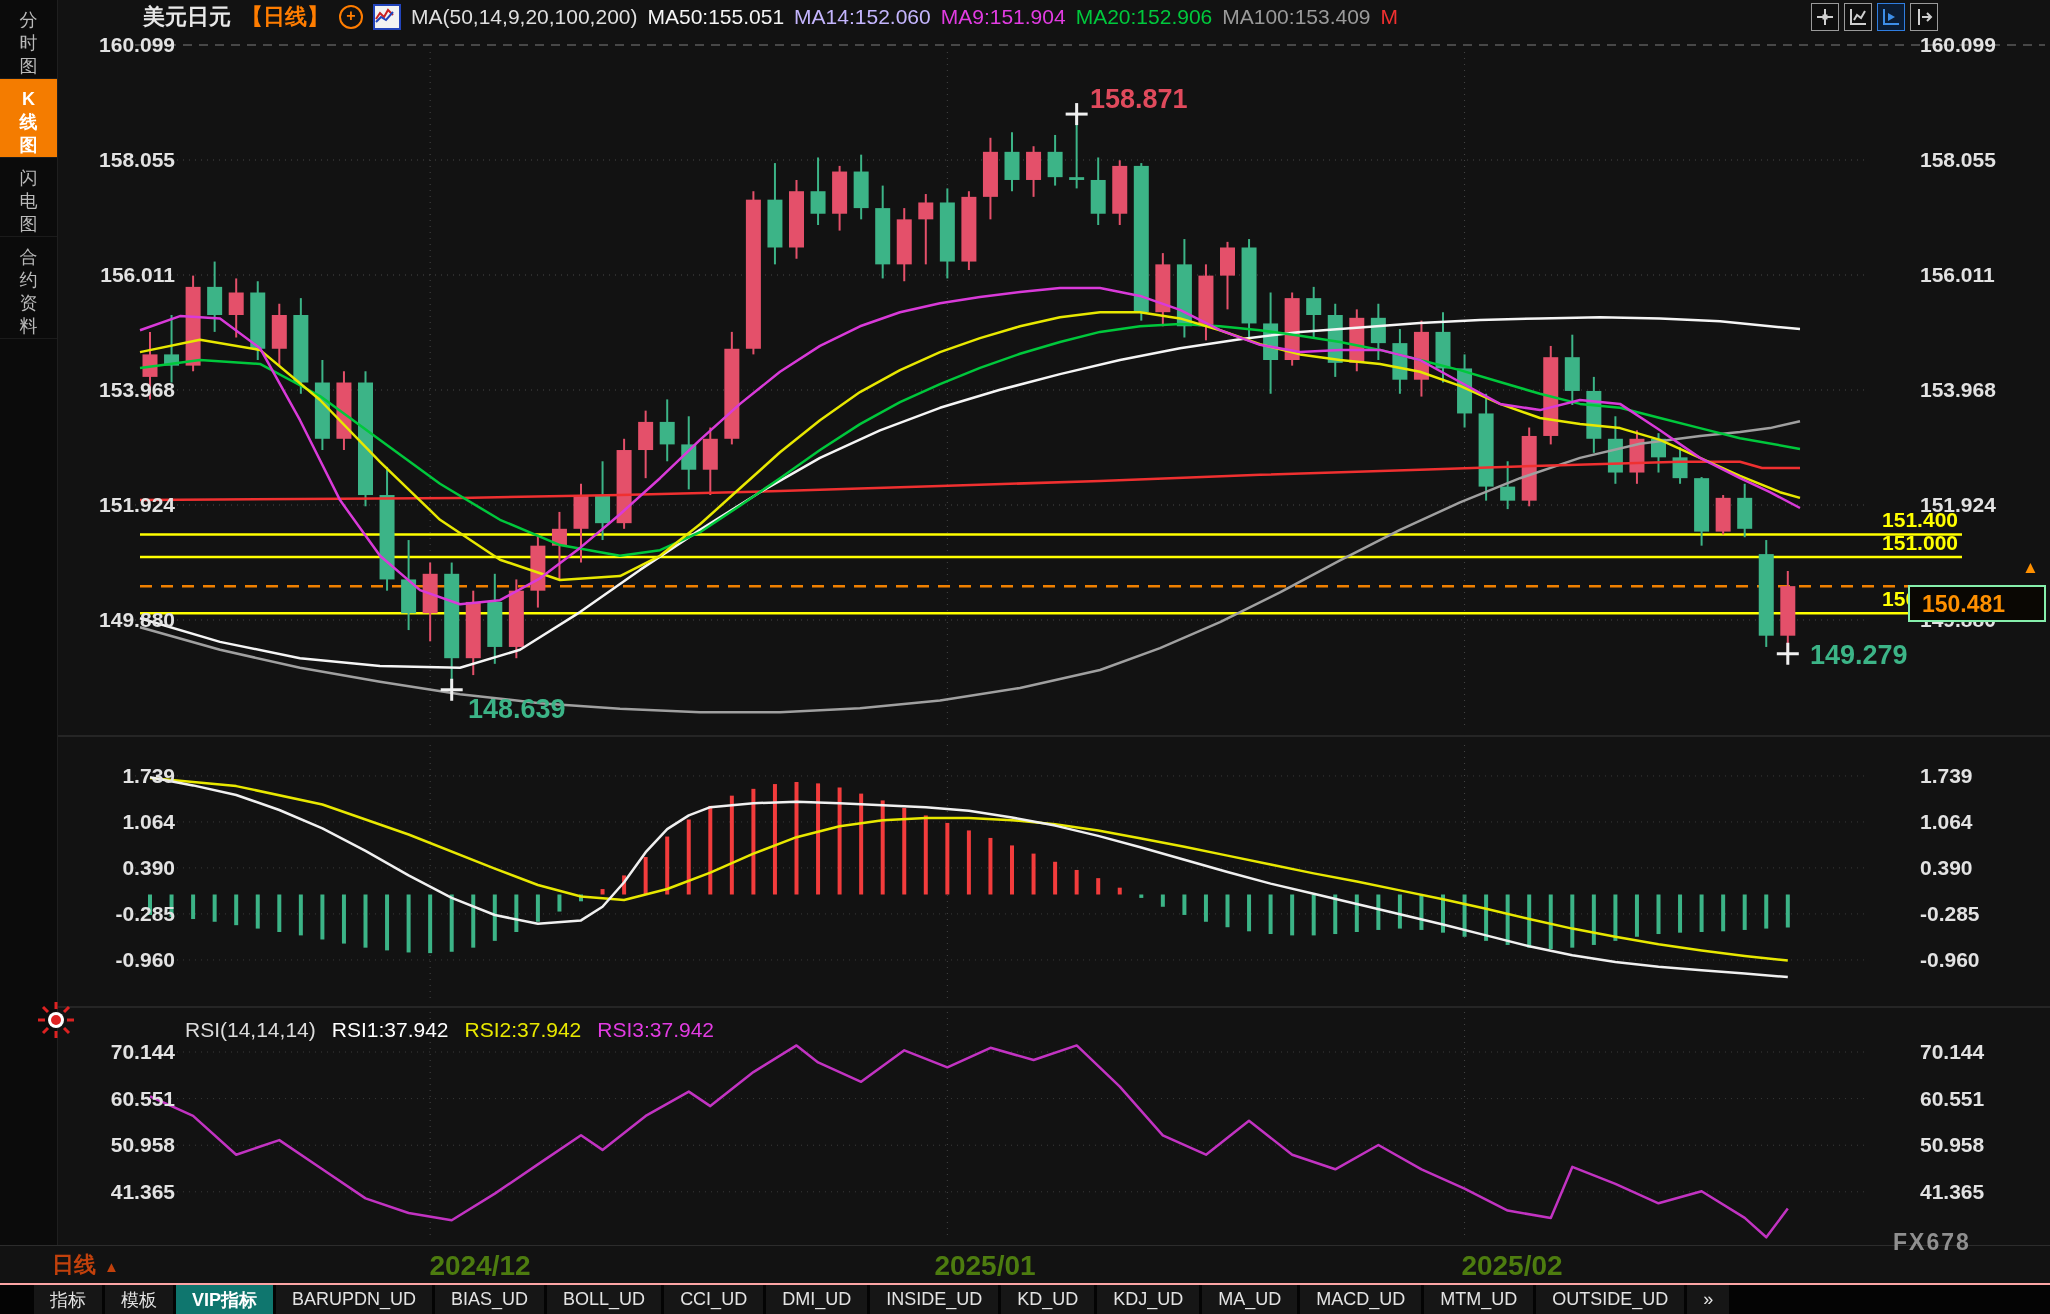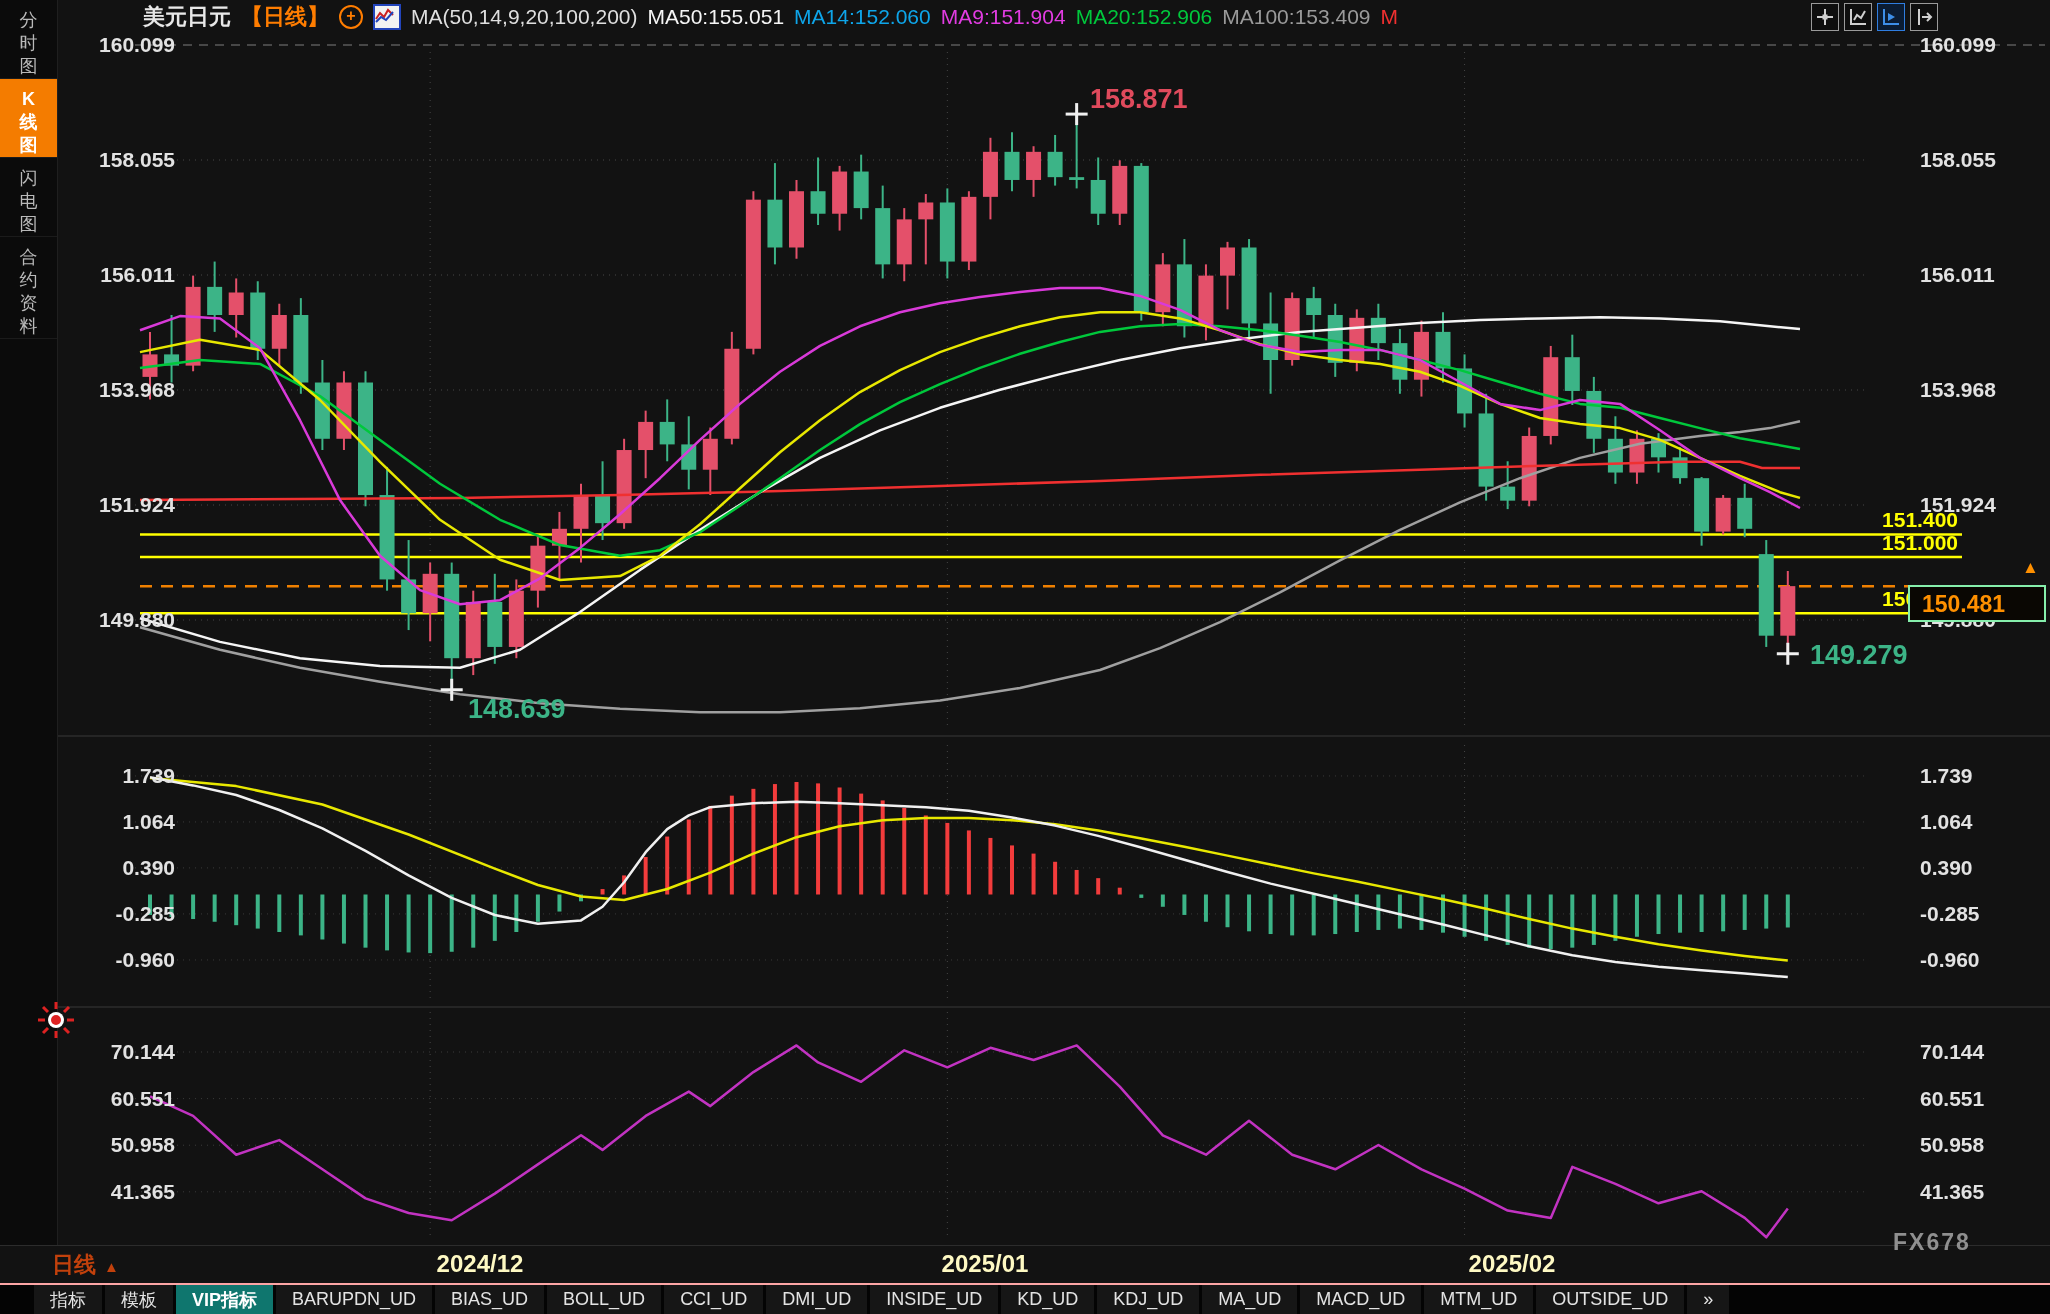--- a/index.html
+++ b/index.html
@@ -41,21 +41,21 @@
   .anno.green{color:#3cb487;}
   .ylbl{font-size:21px;font-weight:bold;color:#ffff00;width:150px;text-align:right;}
   
   #price-box{left:1908px;top:585px;width:138px;height:37px;border:2px solid #86efac;background:#0a0703;
      color:#ff9000;font-size:23px;font-weight:bold;line-height:35px;padding-left:12px;box-sizing:border-box;}
   #price-arrow{left:2022px;top:558px;color:#ff9000;font-size:17px;}
   
   #period-row{left:0;top:1245px;width:2050px;height:38px;background:#121212;border-top:1px solid #2c2c2c;}
   #period-label{left:52px;top:1250px;font-size:22px;font-weight:bold;color:#c2410c;cursor:pointer;}
   #period-label span.arr{font-size:15px;margin-left:8px;}
-  .date-lbl{top:1250px;font-size:24px;font-weight:bold;color:#fef9c3;transform:translateX(-50%);}
+  .date-lbl{top:1250px;font-size:28px;font-weight:bold;color:#4d7c0f;transform:translateX(-50%);}
   #watermark{left:1893px;top:1229px;font-size:23px;font-weight:bold;color:#8f8f8f;letter-spacing:2px;}
   
   #tabbar{left:0;top:1283px;width:2050px;height:31px;background:#040404;border-top:2px solid #fca5a5;
           display:flex;align-items:stretch;padding-left:34px;box-sizing:border-box;}
   .btab{background:#161616;color:#e3e3e3;font-size:18px;display:flex;align-items:center;
         padding:0 16px;margin-right:3px;cursor:pointer;white-space:nowrap;}
   .btab.active{background:#0f766e;color:#fff;font-weight:bold;}
   svg{display:block;}
   #chart-svg{left:0;top:0;pointer-events:none;}
   #target-icon{left:36px;top:1000px;}
@@ -373,21 +373,21 @@
     <span class="p">【日线】</span>
     <span class="icon-circle-plus">+</span>
     <span class="mini-chart-icon">
       <svg width="20" height="18" viewBox="0 0 20 18">
         <polyline points="1,13 5,7 9,11 13,4 18,9" fill="none" stroke="#cc2222" stroke-width="2"></polyline>
         <polyline points="1,16 6,11 11,14 18,6" fill="none" stroke="#2244bb" stroke-width="2"></polyline>
       </svg>
     </span>
     <span class="ma" style="color:#dfdfdf">MA(50,14,9,20,100,200)</span>
     <span class="ma" style="color:#f5f5f5">MA50:155.051</span>
-    <span class="ma" style="color:#0ea5e9">MA14:152.060</span>
+    <span class="ma" style="color:#c4b5fd">MA14:152.060</span>
     <span class="ma" style="color:#e23ce2">MA9:151.904</span>
     <span class="ma" style="color:#00c83c">MA20:152.906</span>
     <span class="ma" style="color:#9a9a9a">MA100:153.409</span>
     <span class="ma" style="color:#f03030">M</span>
   </div>
 
   <div id="toolbar" class="abs">
       <div class="tb-btn">
         <svg width="18" height="18" viewBox="0 0 18 18">
           <g stroke="#cfcfcf" stroke-width="2">
@@ -451,20 +451,26 @@
       <div class="axlbl abs right" style="top: 1040px;">70.144</div>
       <div class="axlbl abs left" style="top: 1086.6px;">60.551</div>
       <div class="axlbl abs right" style="top: 1086.6px;">60.551</div>
       <div class="axlbl abs left" style="top: 1133.21px;">50.958</div>
       <div class="axlbl abs right" style="top: 1133.21px;">50.958</div>
       <div class="axlbl abs left" style="top: 1179.81px;">41.365</div>
       <div class="axlbl abs right" style="top: 1179.81px;">41.365</div>
     </div>
 
 
+  <div class="pane-title abs" style="left:185px;top:1018px;">
+    <span class="pt-name">RSI(14,14,14)</span>
+    <span class="pt-white">RSI1:37.942</span>
+    <span class="pt-yellow">RSI2:37.942</span>
+    <span class="pt-magenta">RSI3:37.942</span>
+  </div>
 
   <div class="anno red abs" style="left:1090px;top:84px;">158.871</div>
   <div class="anno green abs" style="left:468px;top:694px;">148.639</div>
   <div class="anno green abs" style="left:1810px;top:640px;">149.279</div>
 
   <div id="support-labels">
       <div class="ylbl abs" style="left: 1808px; top: 508.423px;">151.400</div>
       <div class="ylbl abs" style="left: 1808px; top: 530.928px;">151.000</div>
       <div class="ylbl abs" style="left: 1808px; top: 587.19px;">150.000</div>
     </div>

